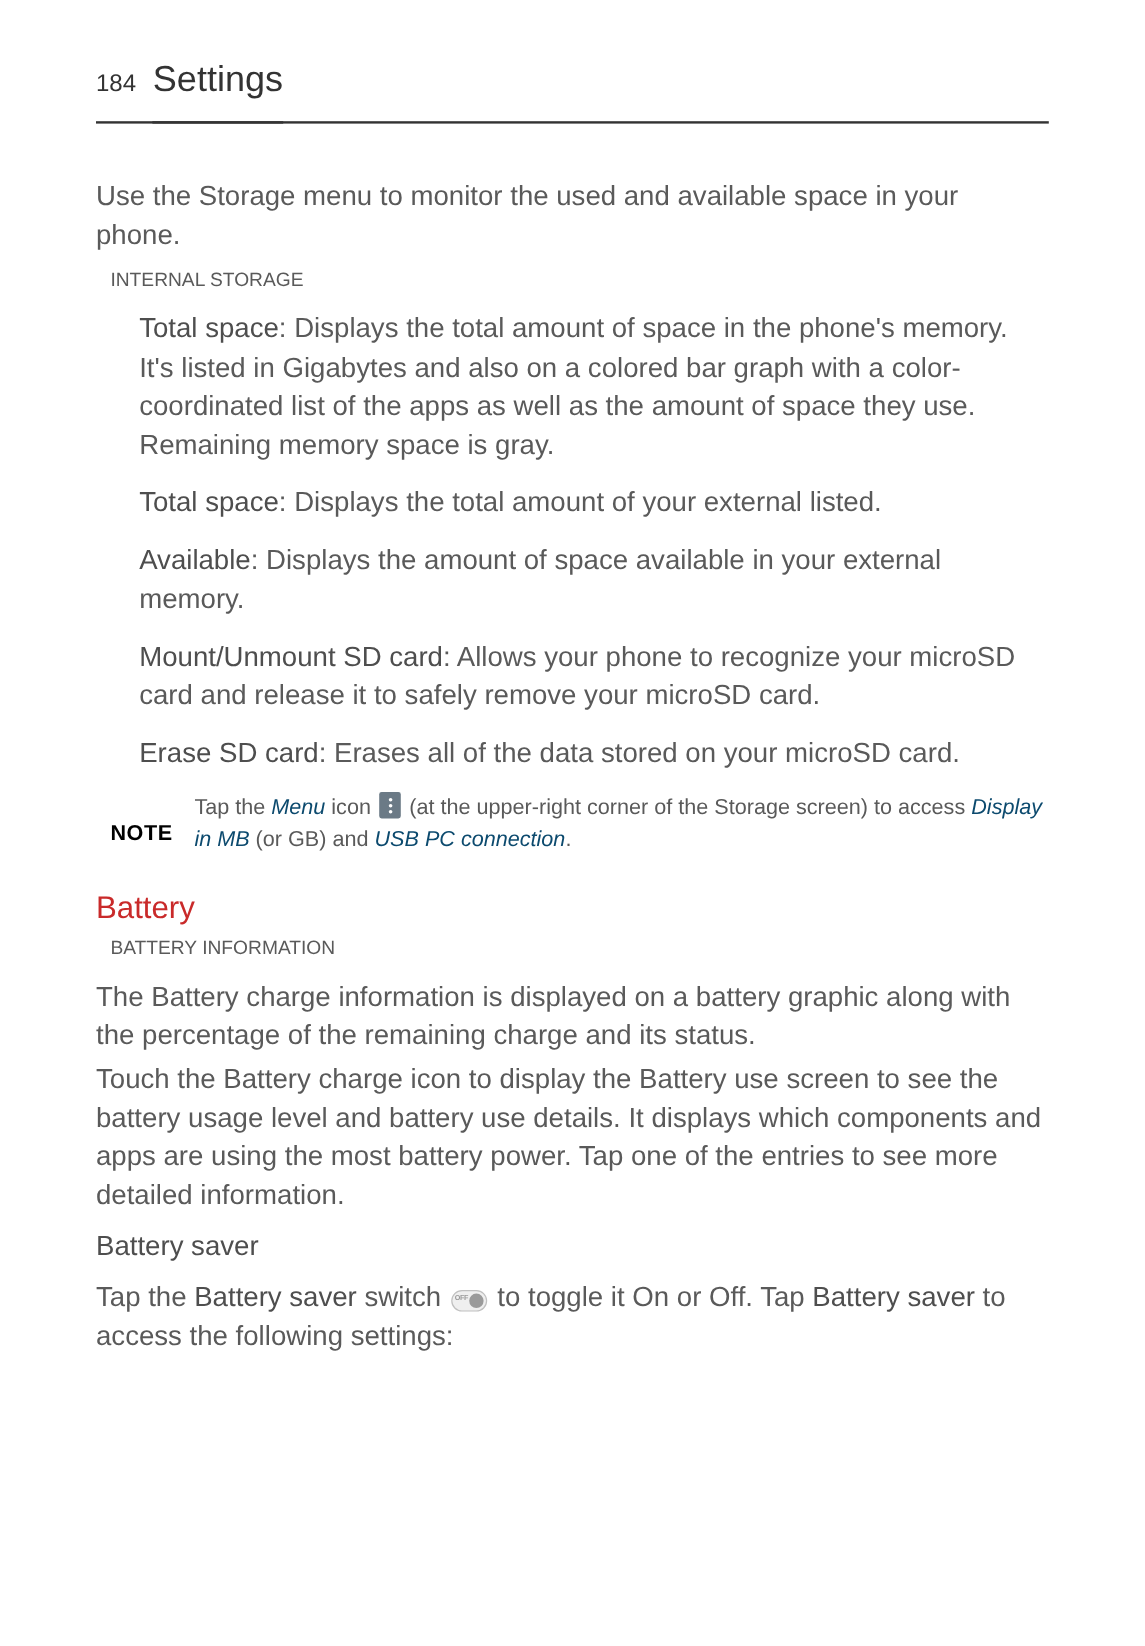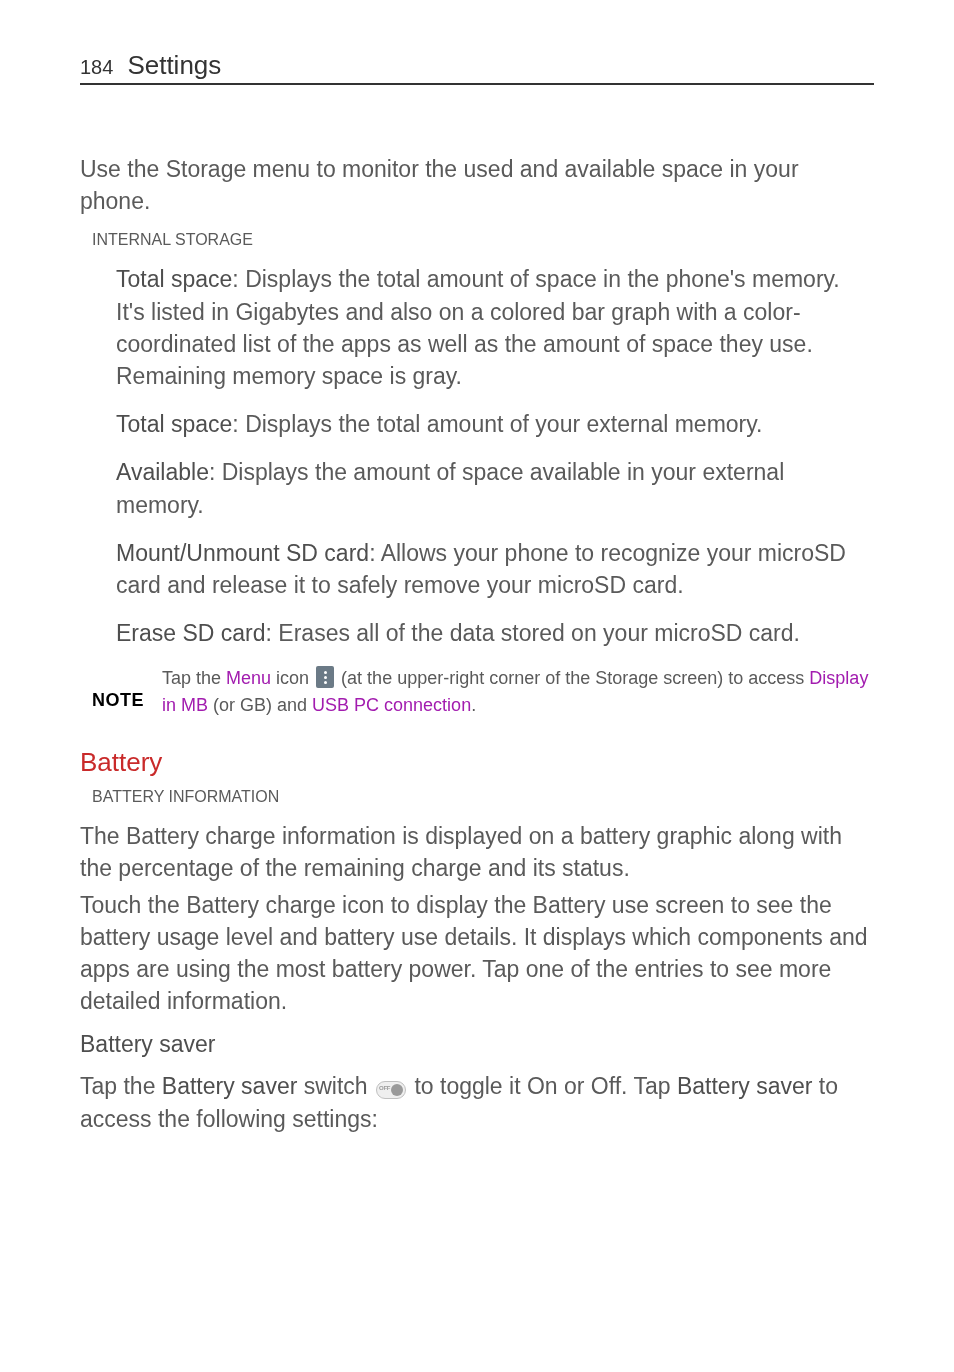--- a/index.html
+++ b/index.html
@@ -15,34 +15,34 @@
       width: 954px;
       height: 1372px;
       padding: 50px 80px 80px 80px;
       position: relative;
     }
     .header-row {
       display: flex;
       align-items: baseline;
       border-bottom: 2px solid #333;
       padding-bottom: 4px;
-      margin-bottom: 68px;
+      margin-bottom: 44px;
     }
     .page-number {
       font-size: 20px;
       font-weight: 500;
       color: #333;
       margin-right: 14px;
     }
     .header-title {
-      font-size: 26px;
+      font-size: 30px;
       font-weight: 400;
       color: #333;
       border-bottom: 2px solid #333;
-      padding-bottom: 2px;
+      padding-bottom: 17px;
       margin-bottom: -6px;
     }
     .section-title {
       color: #C92A2A;
       font-size: 26px;
       font-weight: 400;
       margin-bottom: 10px;
     }
     .body-text {
       font-size: 23px;
@@ -127,41 +127,41 @@
     }
     .toggle-icon .off-txt {
       position: absolute;
       left: 2px;
       top: 2px;
       font-size: 6px;
       color: #9a9a9a;
       font-weight: 600;
       letter-spacing: -0.3px;
     }
-    .note-bold { font-weight: 500; color: #a21caf; }
+    .note-bold { font-weight: 500; color: #0c4a6e; font-style: italic; }
   </style>
 </head>
 <body>
 
 <div class="page">
 
   <div class="header-row">
     <span class="page-number">184</span>
     <span class="header-title">Settings</span>
   </div>
 
   <div class="body-text">Use the Storage menu to monitor the used and available space in your phone.</div>
 
   <div class="sub-heading">INTERNAL STORAGE</div>
   <div class="indent-block">
     <span class="bold">Total space</span><span>: Displays the total amount of space in the phone's memory. It's listed in Gigabytes and also on a colored bar graph with a color-coordinated list of the apps as well as the amount of space they use. Remaining memory space is gray.</span>
   </div>
 
   <div class="indent-block">
-    <span class="bold">Total space</span><span>: Displays the total amount of your external memory.</span>
+    <span class="bold">Total space</span><span>: Displays the total amount of your external listed.</span>
   </div>
   <div class="indent-block">
     <span class="bold">Available</span><span>: Displays the amount of space available in your external memory.</span>
   </div>
   <div class="indent-block">
     <span class="bold">Mount/Unmount SD card</span><span>: Allows your phone to recognize your microSD card and release it to safely remove your microSD card.</span>
   </div>
   <div class="indent-block">
     <span class="bold">Erase SD card</span><span>: Erases all of the data stored on your microSD card.</span>
   </div>

